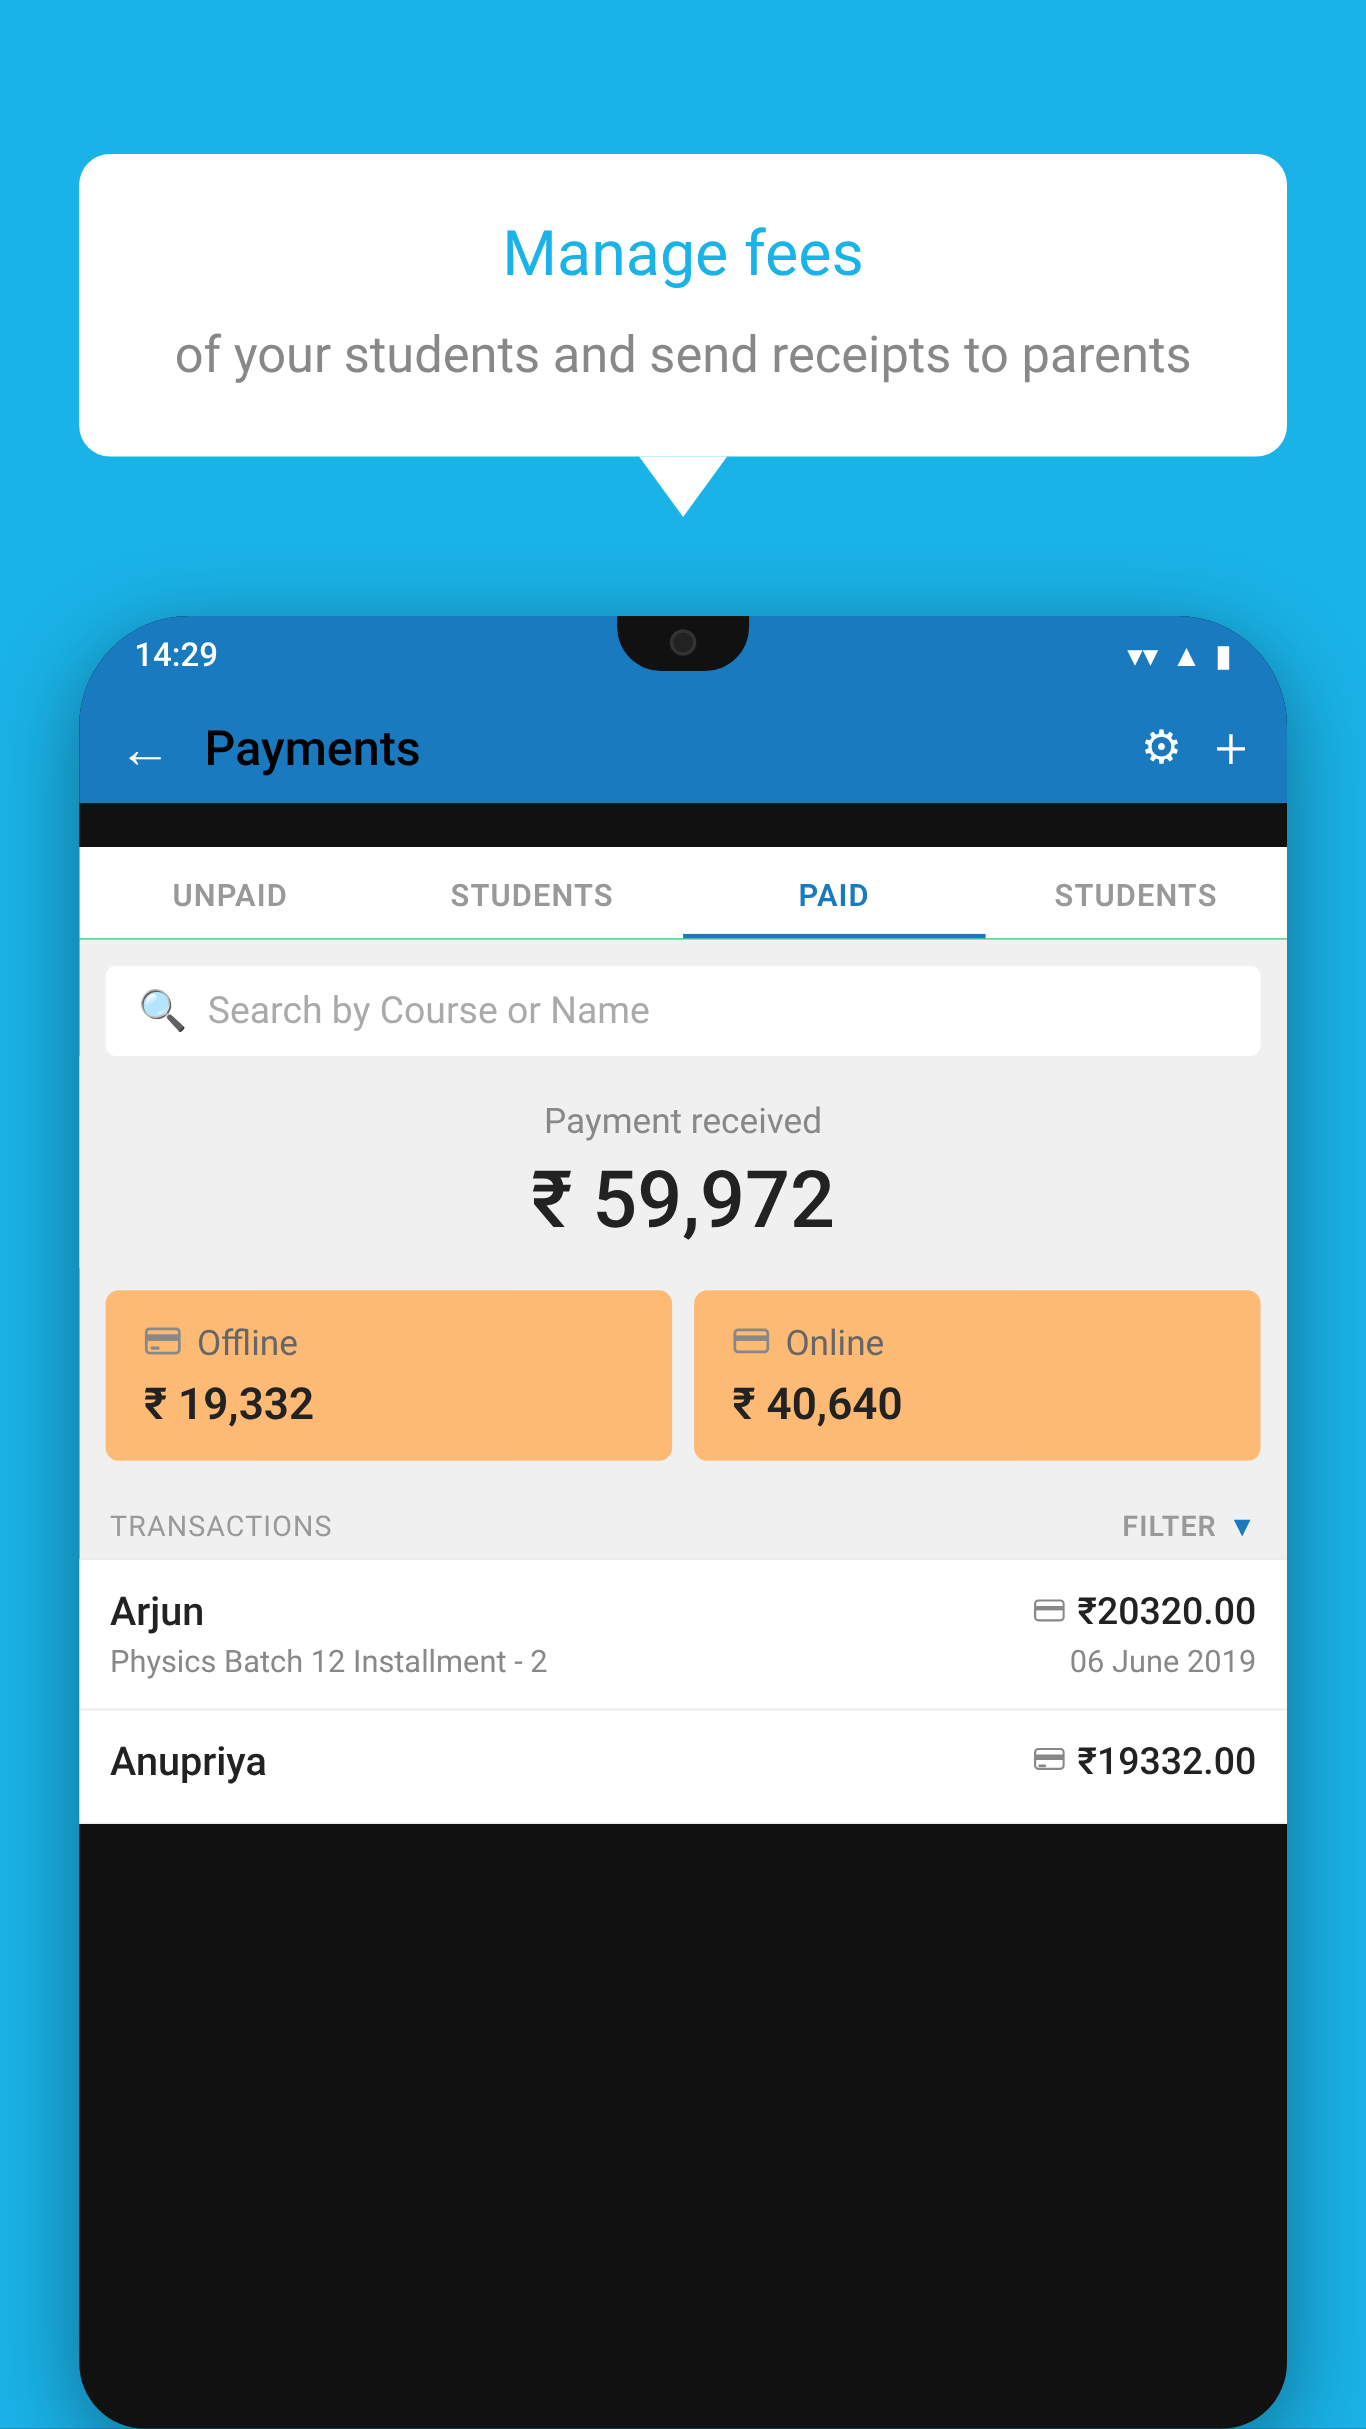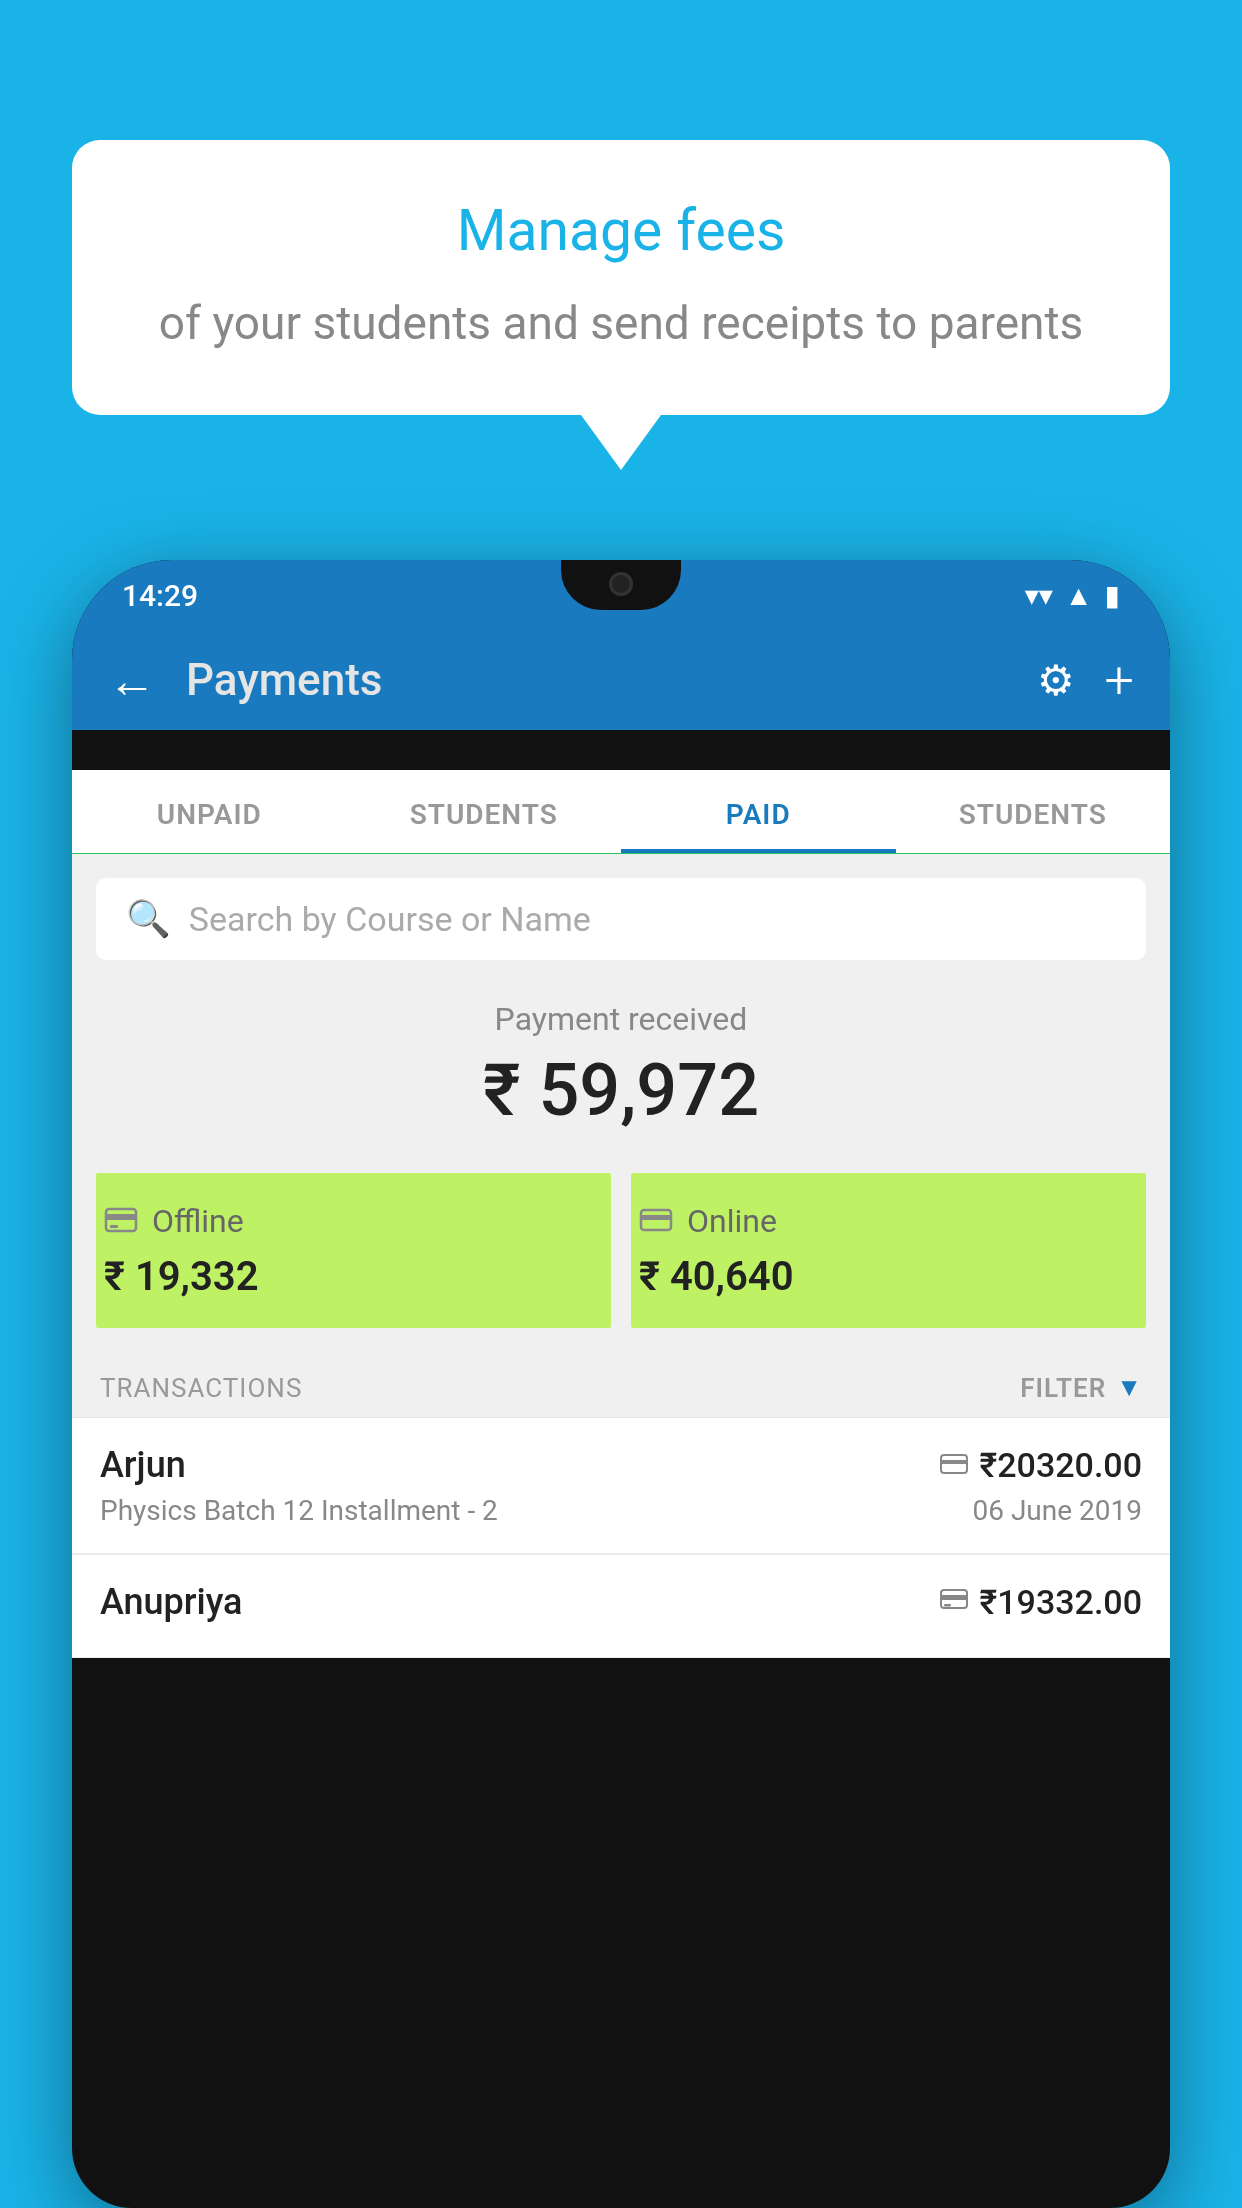--- a/index.html
+++ b/index.html
@@ -132,21 +132,21 @@
     }
 
     .back-arrow {
       color: white;
       font-size: 48px;
       cursor: pointer;
       font-weight: 300;
     }
 
     .app-bar-title {
-      color: #e5e5e5;
+      color: #000000;
       font-size: 44px;
       font-weight: 500;
       flex: 1;
     }
 
     .app-bar-icons {
       display: flex;
       align-items: center;
       gap: 30px;
     }
@@ -234,23 +234,23 @@
 
     
     .payment-cards {
       display: flex;
       gap: 20px;
       padding: 20px 24px;
     }
 
     .payment-card {
       flex: 1;
-      background: #bef264;
-      border-radius: 2px;
-      padding: 28px 8px;
+      background: #fdba74;
+      border-radius: 12px;
+      padding: 28px 35px;
     }
 
     .card-header {
       display: flex;
       align-items: center;
       gap: 14px;
       margin-bottom: 12px;
     }
 
     .card-icon {

